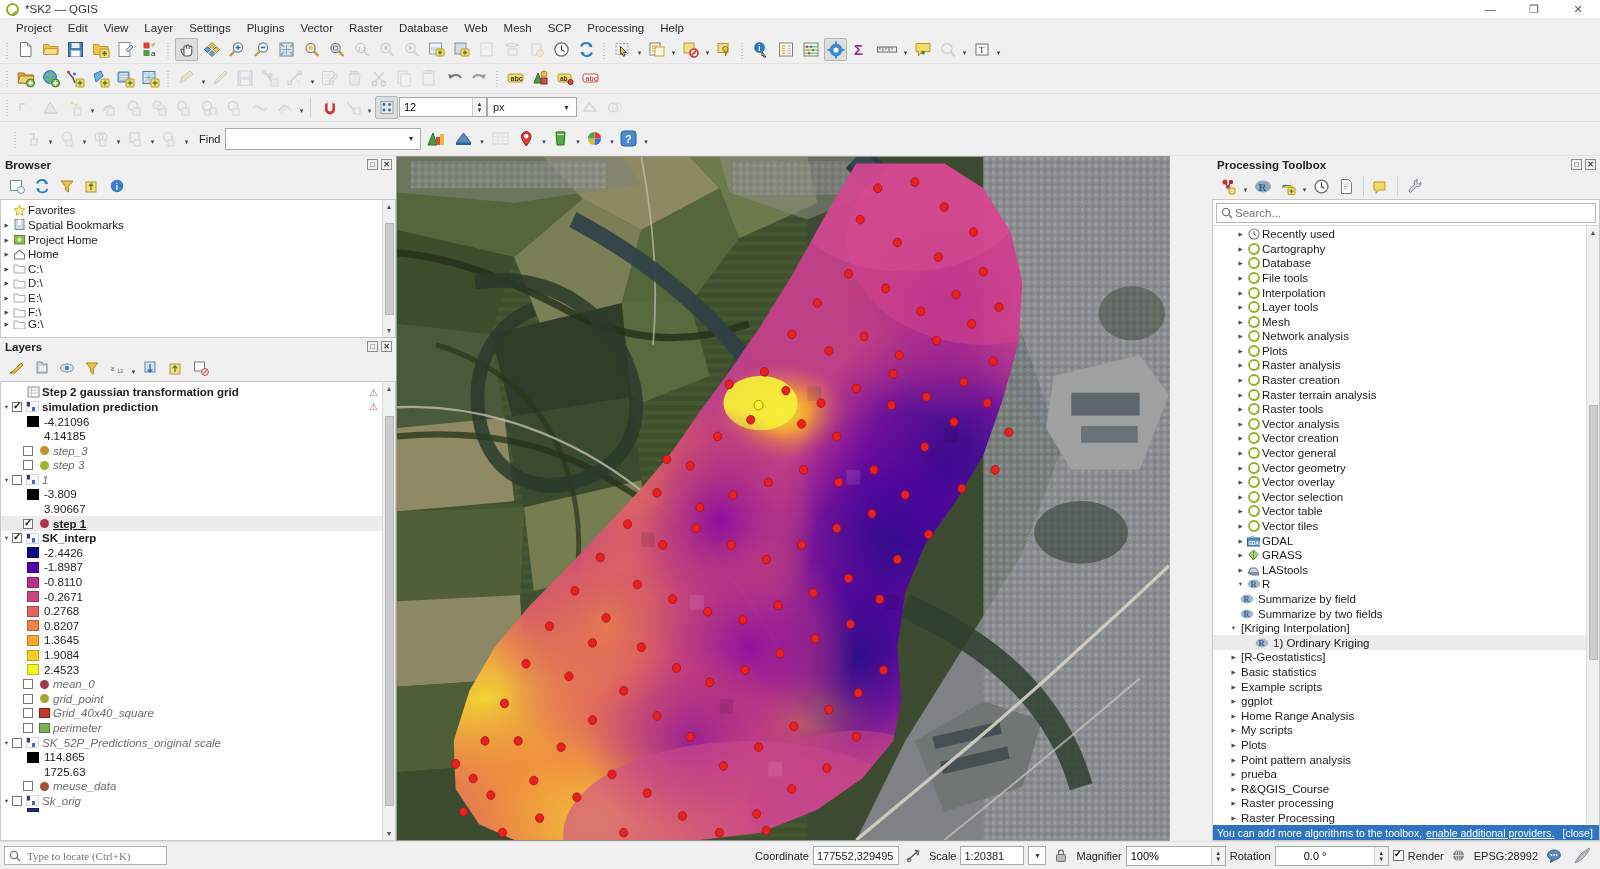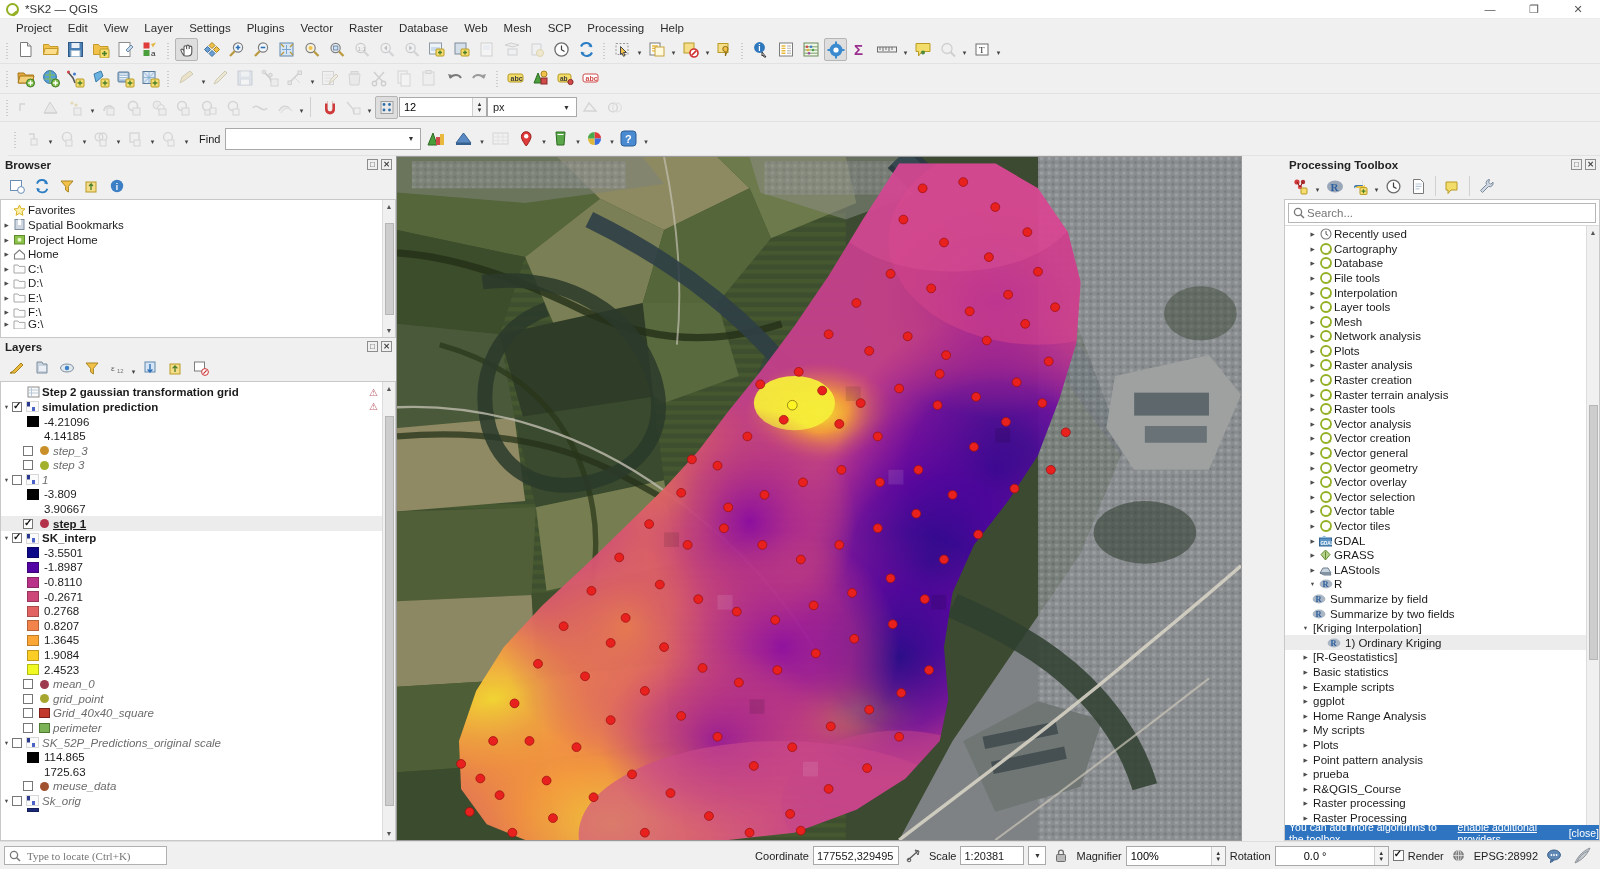--- a/index.html
+++ b/index.html
@@ -132,21 +132,21 @@
   .searchbox { margin:3px 3px 2px 3px; height:20px; border:1px solid #b6b6b6; background:#fff;
      display:flex; align-items:center; padding:0 4px; }
   .searchbox input { border:0; outline:0; flex:1; font-size:11.5px; font-family:inherit; color:#555; }
 
   
   .mapwrap { flex:1 1 auto; position:relative; min-width:0; border:1px solid #9a9a9a; overflow:hidden; }
   .mapcanvas { position:absolute; inset:0; overflow:hidden; background:#33412c; }
   #mapsvg { position:absolute; inset:0; width:100%; height:100%; display:block; }
 
   
-  .right-panel { width:316px; flex:0 0 auto;margin-left:42px; }
+  .right-panel { width:388px; flex:0 0 auto;margin-left:42px; }
 
   
   .notify {
     position:absolute; left:0; right:0; bottom:0; height:15px; background:#2e74c0;
     color:#fff; font-size:10.5px; display:flex; align-items:center; padding-left:4px; gap:4px;
     z-index:20;
   }
   .notify a { color:#fff; text-decoration:underline; }
 
   
@@ -1109,21 +1109,21 @@
             </div>
 
             <div class="row">
               <span class="arrow down"></span>
               <span class="cb on"></span>
               <span class="rasticon"></span>
               <span class="label bold" style="padding-left:3px">SK_interp</span>
             </div>
             <div class="row indent2">
                 <span class="swatch" style="background:#0d0887"></span>
-                <span class="label" style="padding-left:5px">-3.5501</span>
+                <span class="label" style="padding-left:5px">-2.4426</span>
               </div>
             <div class="row indent2">
                 <span class="swatch" style="background:#5302a3"></span>
                 <span class="label" style="padding-left:5px">-1.8987</span>
               </div>
             <div class="row indent2">
                 <span class="swatch" style="background:#b83289"></span>
                 <span class="label" style="padding-left:5px">-0.8110</span>
               </div>
             <div class="row indent2">

